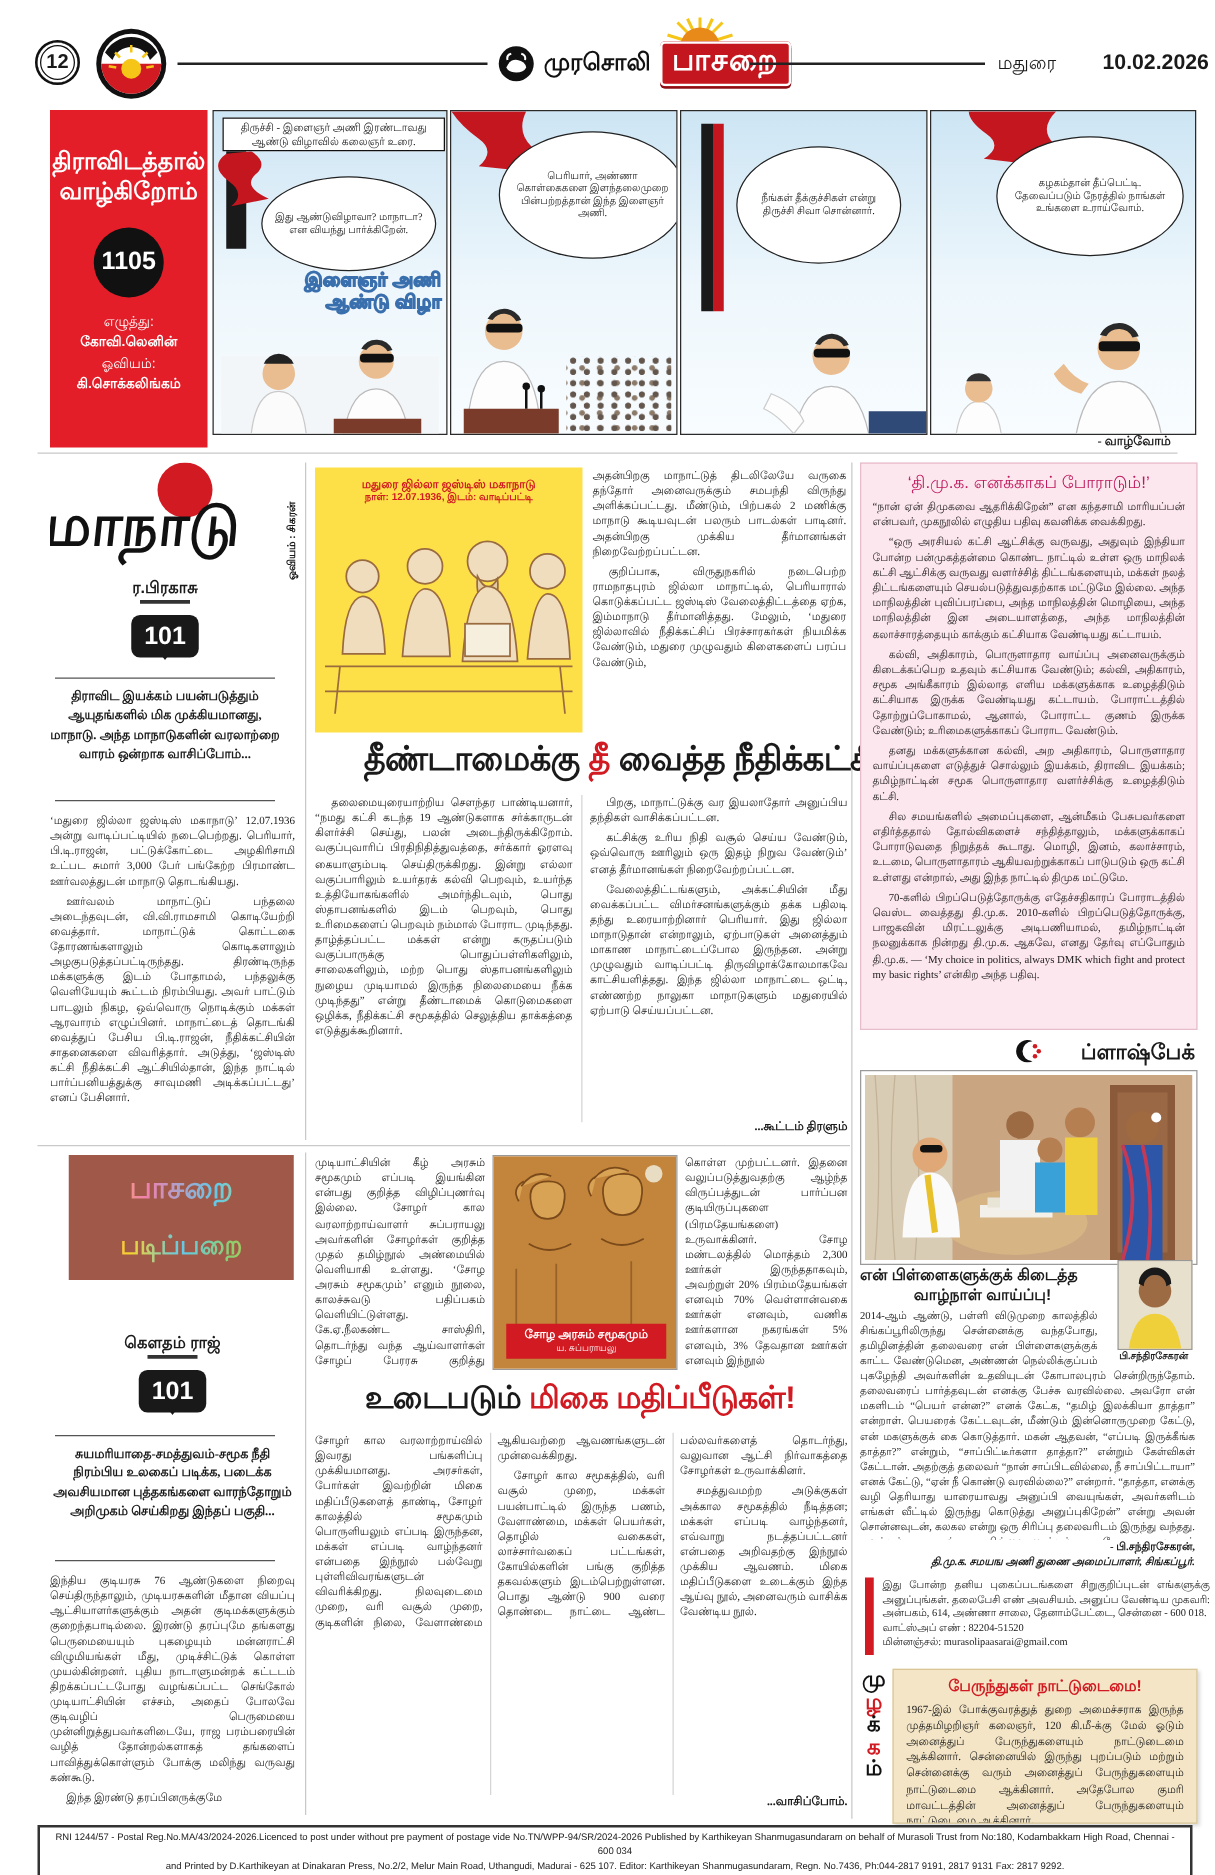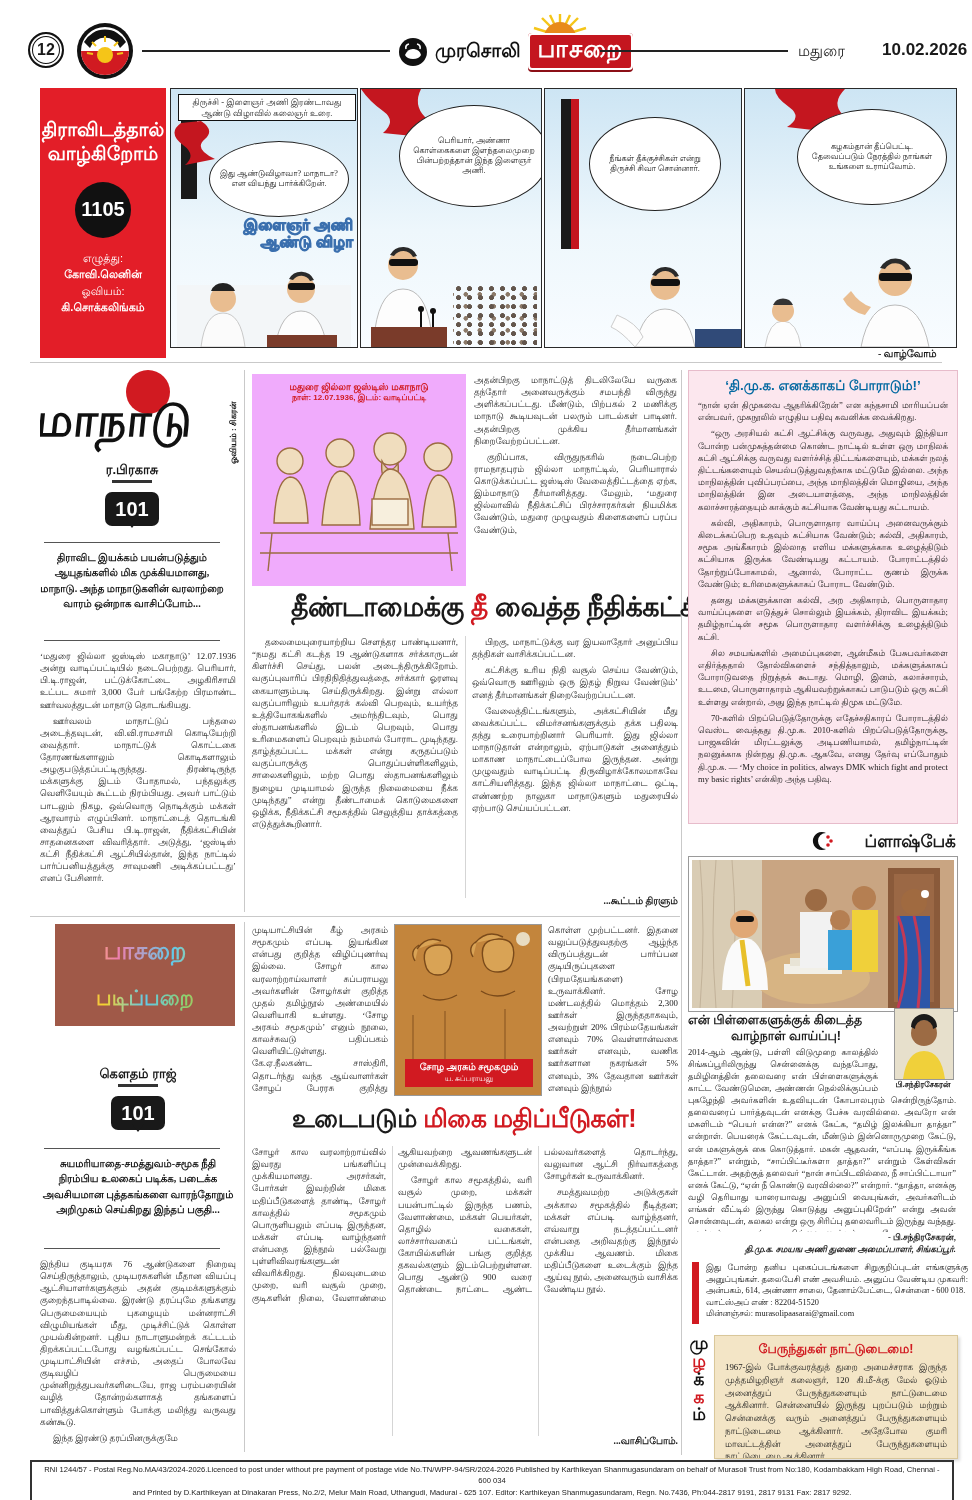--- a/index.html
+++ b/index.html
@@ -55,21 +55,21 @@
   
   .headline{font-family:"Liberation Sans",sans-serif;font-weight:900;font-size:27px;letter-spacing:-.5px;}
   .red{color:#d11a21;}
   .illus-cap{color:#d11a21;font-weight:bold;font-size:9.3px;line-height:1.3;text-align:center;font-family:"Liberation Sans",sans-serif;}
   .two-col{column-count:2;column-gap:14px;column-rule:1px solid #d5d5d5;}
   .three-col{column-count:3;column-gap:12px;column-rule:1px solid #d5d5d5;}
   .ending{font-weight:bold;text-align:right;font-size:9.5px;}
 
   
   .pinkbox{background:#fce7ee;border:1px solid #e7bccb;}
-  .pinkbox .ttl{color:#0369a1;font-weight:700;font-size:13.5px;text-align:center;padding:7px 0 4px;font-family:"Liberation Sans",sans-serif;}
+  .pinkbox .ttl{color:#be185d;font-weight:400;font-size:13.5px;text-align:center;padding:7px 0 4px;font-family:"Liberation Sans",sans-serif;}
   .pinkbox .bd{font-size:8.6px;line-height:1.42;padding:0 9px;}
 
   
   .fb-title{font-family:"Liberation Sans",sans-serif;font-weight:900;font-size:17px;margin-left:27px;}
   .photo-frame{border:1px solid #9a9a9a;background:#fff;padding:3px;}
   .fb-head{font-weight:900;font-size:12.5px;line-height:1.3;font-family:"Liberation Sans",sans-serif;}
   .portrait{border:1px solid #999;background:#ece5d2;}
   .byline{font-size:8.6px;font-weight:bold;text-align:right;line-height:1.35;}
   .contact{font-size:8.3px;line-height:1.4;border-left:7px solid #d11a21;padding-left:7px;}
 
@@ -246,21 +246,21 @@
     <div class="badge101">101</div>
   </div>
   <div class="abs rule-h" style="left:44px;top:542px;width:176px;background:#555;"></div>
   <div class="abs ctr intro hidden-ovf" style="left:40px;top:550px;width:184px;height:86px;">திராவிட இயக்கம் பயன்படுத்தும் ஆயுதங்களில் மிக முக்கியமானது, மாநாடு. அந்த மாநாடுகளின் வரலாற்றை வாரம் ஒன்றாக வாசிப்போம்...</div>
   <div class="abs rule-h" style="left:44px;top:640px;width:176px;background:#555;"></div>
   <div class="abs jt smallbody hidden-ovf" style="left:40px;top:650px;width:196px;height:260px;">
     <p class="noind">‘மதுரை ஜில்லா ஜஸ்டிஸ் மகாநாடு’ 12.07.1936 அன்று வாடிப்பட்டியில் நடைபெற்றது. பெரியார், பி.டி.ராஜன், பட்டுக்கோட்டை அழகிரிசாமி உட்பட சுமார் 3,000 பேர் பங்கேற்ற பிரமாண்ட ஊர்வலத்துடன் மாநாடு தொடங்கியது.</p>
     <p>ஊர்வலம் மாநாட்டுப் பந்தலை அடைந்தவுடன், வி.வி.ராமசாமி கொடியேற்றி வைத்தார். மாநாட்டுக் கொட்டகை தோரணங்களாலும் கொடிகளாலும் அழகுபடுத்தப்பட்டிருந்தது. திரண்டிருந்த மக்களுக்கு இடம் போதாமல், பந்தலுக்கு வெளியேயும் கூட்டம் நிரம்பியது. அவர் பாட்டும் பாடலும் நிகழ, ஒவ்வொரு நொடிக்கும் மக்கள் ஆரவாரம் எழுப்பினர். மாநாட்டைத் தொடங்கி வைத்துப் பேசிய பி.டி.ராஜன், நீதிக்கட்சியின் சாதனைகளை விவரித்தார். அடுத்து, ‘ஜஸ்டிஸ் கட்சி நீதிக்கட்சி ஆட்சியில்தான், இந்த நாட்டில் பார்ப்பனியத்துக்கு சாவுமணி அடிக்கப்பட்டது’ எனப் பேசினார்.</p>
   </div>
 
-  <div class="abs" style="left:252px;top:374px;width:214px;height:212px;background:#f0abfc;">
+  <div class="abs" style="left:252px;top:374px;width:214px;height:212px;background:#fde047;">
     <div class="illus-cap" style="padding-top:7px;">
       <div>மதுரை ஜில்லா ஜஸ்டிஸ் மகாநாடு</div>
       <div style="font-size:8px;">நாள்: 12.07.1936, இடம்: வாடிப்பட்டி</div>
     </div>
     <svg width="214" height="170" viewBox="0 0 214 170">
       <g stroke="#9b6b40" stroke-width="1.4" fill="#f0ddbe">
         <circle cx="38" cy="58" r="13"></circle>
           <path d="M22 120 q2-44 16-46 q16 0 18 46z"></path>
         <circle cx="88" cy="50" r="14"></circle>
           <path d="M70 122 q4-52 18-54 q18 0 20 54z"></path>

